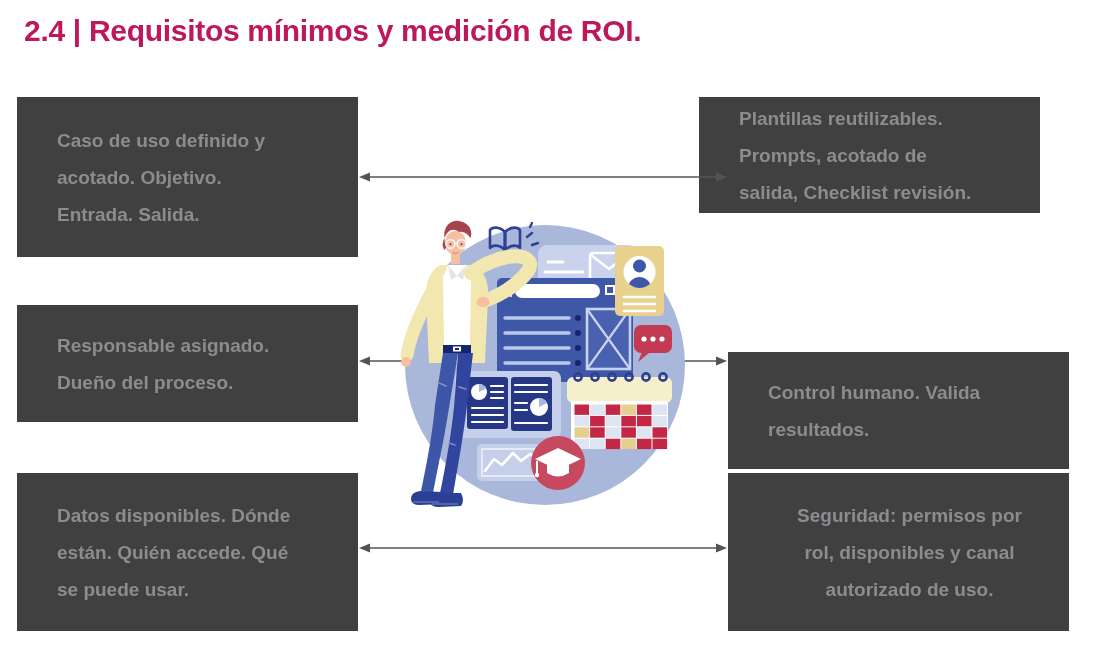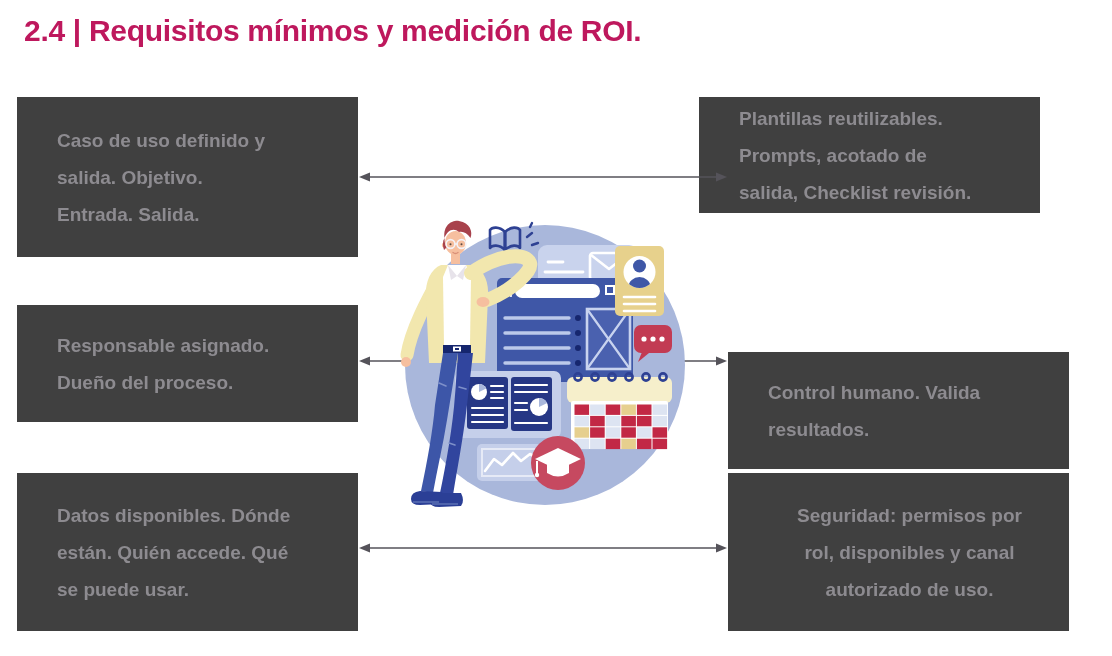--- a/index.html
+++ b/index.html
@@ -31,21 +31,21 @@
 </style>
 </head>
 <body>
 
 <div class="slide">
 
   <div class="title">2.4 | Requisitos mínimos y medición de ROI.</div>
 
   <div class="info-box" id="box-l1">
       <div>Caso de uso definido y</div>
-      <div>salida. Objetivo.</div>
+      <div>acotado. Objetivo.</div>
       <div>Entrada. Salida.</div>
     </div>
   <div class="info-box" id="box-l2">
       <div>Responsable asignado.</div>
       <div>Dueño del proceso.</div>
     </div>
   <div class="info-box" id="box-l3">
       <div>Datos disponibles. Dónde</div>
       <div>están. Quién accede. Qué</div>
       <div>se puede usar.</div>

